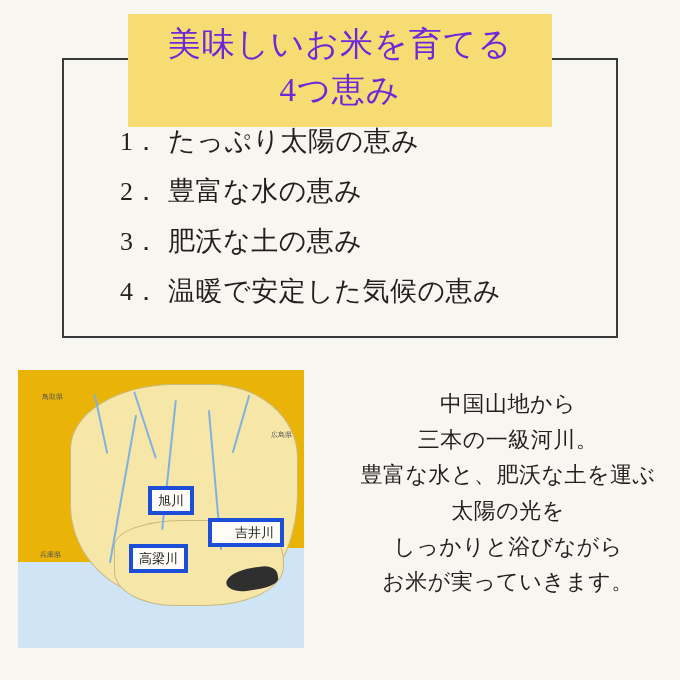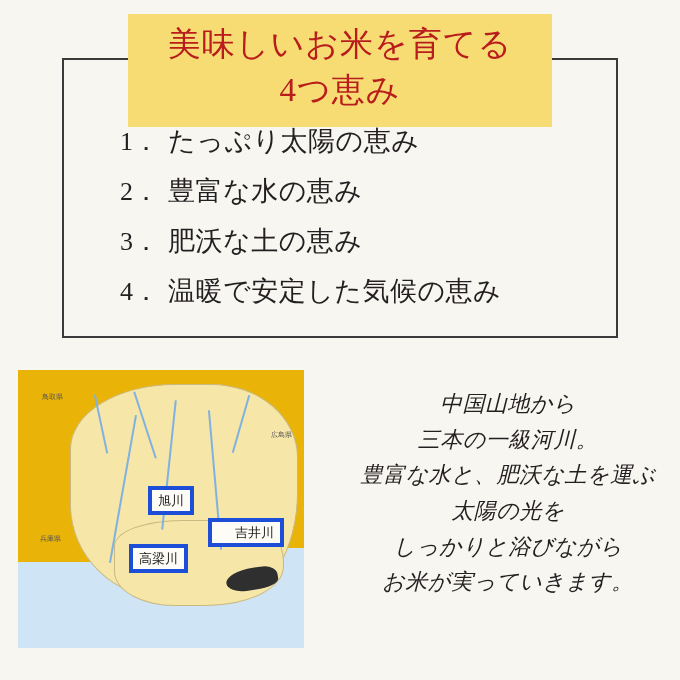--- a/index.html
+++ b/index.html
@@ -38,21 +38,21 @@
     position: absolute;
     left: 128px;
     top: 14px;
     width: 424px;
     padding: 8px 0 14px 0;
     background: #f7dc73;
     text-align: center;
     line-height: 1.38;
     font-size: 33px;
     letter-spacing: 1px;
-    color: #b91c1c;
+    color: #6d28d9;
     z-index: 3;
   }
   .title-line {
     display: block;
     white-space: nowrap;
   }
 
   
   .list {
     position: absolute;
@@ -173,21 +173,20 @@
   .desc {
     position: absolute;
     left: 348px;
     top: 18px;
     width: 320px;
     text-align: center;
     font-size: 22px;
     line-height: 1.62;
     color: #231f20;
     letter-spacing: 0.5px;
-    font-style: italic;
   }
   .desc span {
     display: block;
     white-space: nowrap;
   }
 </style>
 </head>
 <body>
 
 <div class="page">
@@ -228,21 +227,21 @@
       <div class="map-island"></div>
 
       <div class="river" style="left:150px; top:30px; height:130px; transform:rotate(6deg);"></div>
       <div class="river" style="left:196px; top:40px; height:140px; transform:rotate(-5deg);"></div>
       <div class="river" style="left:104px; top:44px; height:150px; transform:rotate(10deg);"></div>
       <div class="river" style="left:126px; top:20px; height:70px; transform:rotate(-18deg);"></div>
       <div class="river" style="left:222px; top:24px; height:60px; transform:rotate(16deg);"></div>
       <div class="river" style="left:82px; top:24px; height:60px; transform:rotate(-12deg);"></div>
 
       <div class="map-mini" style="left:24px; top:22px;">鳥取県</div>
-      <div class="map-mini" style="left:22px; top:164px;">兵庫県</div>
+      <div class="map-mini" style="left:22px; top:180px;">兵庫県</div>
       <div class="map-mini" style="right:12px; top:60px;">広島県</div>
 
       <div class="map-label" style="left:130px; top:116px;">旭川</div>
       <div class="map-label" style="left:190px; top:148px;padding-left:23px;">吉井川</div>
       <div class="map-label" style="left:86px; top:174px;margin-left:25px;">高梁川</div>
     </div>
 
     <div class="desc">
       <span>中国山地から</span>
       <span>三本の一級河川。</span>

